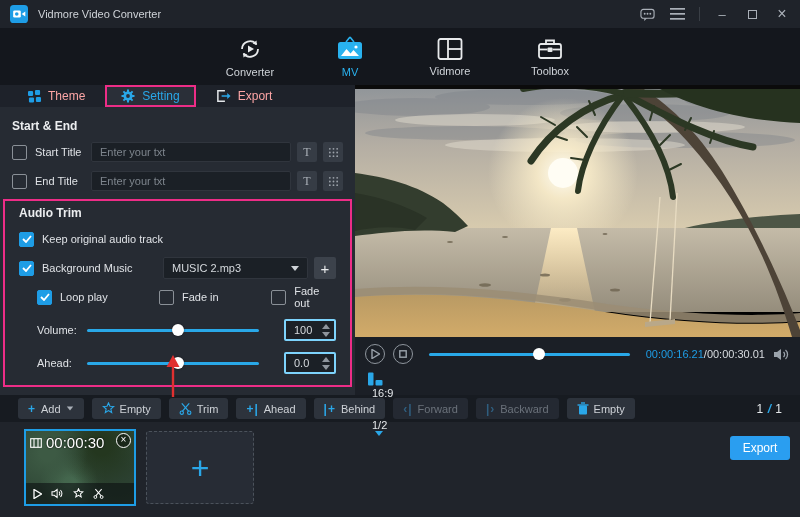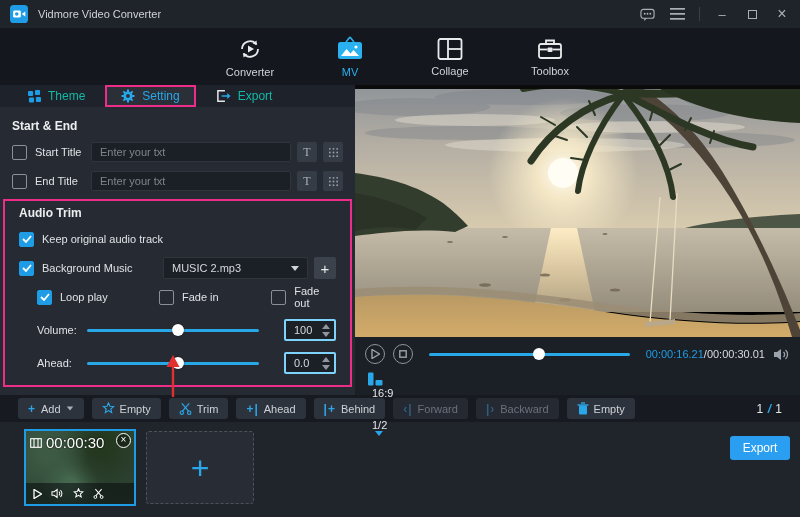--- a/index.html
+++ b/index.html
@@ -19,21 +19,21 @@
   
   .topnav { height:57px; background:#14171d; display:flex; align-items:center; justify-content:center; gap:34px; }
   .nav-item { width:66px; display:flex; flex-direction:column; align-items:center; gap:4px; cursor:pointer; }
   .nav-label { font-size:11px; color:#cfd3d8; }
   .nav-item.active .nav-label { color:#29b2ef; }
 
   
   .main { display:flex; height:310px; }
   .left-panel { position:relative; width:355px; background:#262b33; }
   .tabs { height:22px; background:#1e222a; display:flex; align-items:stretch; padding-left:14px; }
-  .tab { display:flex; align-items:center; gap:7px; padding:0 14px; font-size:12px; color:#14b8a6; cursor:pointer; }
+  .tab { display:flex; align-items:center; gap:7px; padding:0 14px; font-size:12px; color:#fca5a5; cursor:pointer; }
   .tab-setting { border:2px solid #ed2d87; background:#2a2f38; color:#29a7e8; margin:0 6px; }
   .panel-body { padding:6px 12px 12px 12px; }
   .section-title { font-size:12px; font-weight:bold; color:#eceef0; margin:6px 0 2px 0; }
   .trow { display:flex; align-items:center; margin-top:9px; height:20px; }
   .cb { width:15px; height:15px; border-radius:2px; border:1px solid #8a9097; background:transparent; flex:0 0 15px; cursor:pointer; display:flex; align-items:center; justify-content:center; }
   .cb.checked { background:#1e9de6; border-color:#1e9de6; }
   .cb-label { font-size:11px; color:#dfe2e6; margin-left:8px; }
   .title-label { width:56px; font-size:11px; color:#dfe2e6; margin-left:8px; }
   .txt-input { flex:1; height:20px; background:#1b2026; border:1px solid #30353d; border-radius:2px; color:#d5d9dd; font-size:11px; padding:0 8px; font-family:"Liberation Sans",sans-serif; }
   .txt-input::placeholder { color:#7e858d; }
@@ -160,21 +160,21 @@
         <circle cx="20" cy="11" r="1.6" fill="#fff"></circle>
       </svg>
       <div class="nav-label">MV</div>
     </div>
     <div class="nav-item">
       <svg width="26" height="24" viewBox="0 0 26 24">
         <rect x="1.5" y="2" width="23" height="20" rx="2" fill="none" stroke="#e8eaec" stroke-width="1.8"></rect>
         <line x1="11" y1="2" x2="11" y2="22" stroke="#e8eaec" stroke-width="1.8"></line>
         <line x1="11" y1="12" x2="24.5" y2="12" stroke="#e8eaec" stroke-width="1.8"></line>
       </svg>
-      <div class="nav-label">Collage</div>
+      <div class="nav-label">Vidmore</div>
     </div>
     <div class="nav-item">
       <svg width="26" height="24" viewBox="0 0 26 24">
         <rect x="2" y="7" width="22" height="14" rx="2" fill="none" stroke="#e8eaec" stroke-width="1.8"></rect>
         <path d="M9 7 V3.5 H17 V7" fill="none" stroke="#e8eaec" stroke-width="1.8"></path>
         <line x1="2" y1="12.5" x2="10.5" y2="12.5" stroke="#e8eaec" stroke-width="1.8"></line>
         <line x1="15.5" y1="12.5" x2="24" y2="12.5" stroke="#e8eaec" stroke-width="1.8"></line>
         <rect x="10.5" y="10.5" width="5" height="4.5" rx="1" fill="#e8eaec"></rect>
       </svg>
       <div class="nav-label">Toolbox</div>

